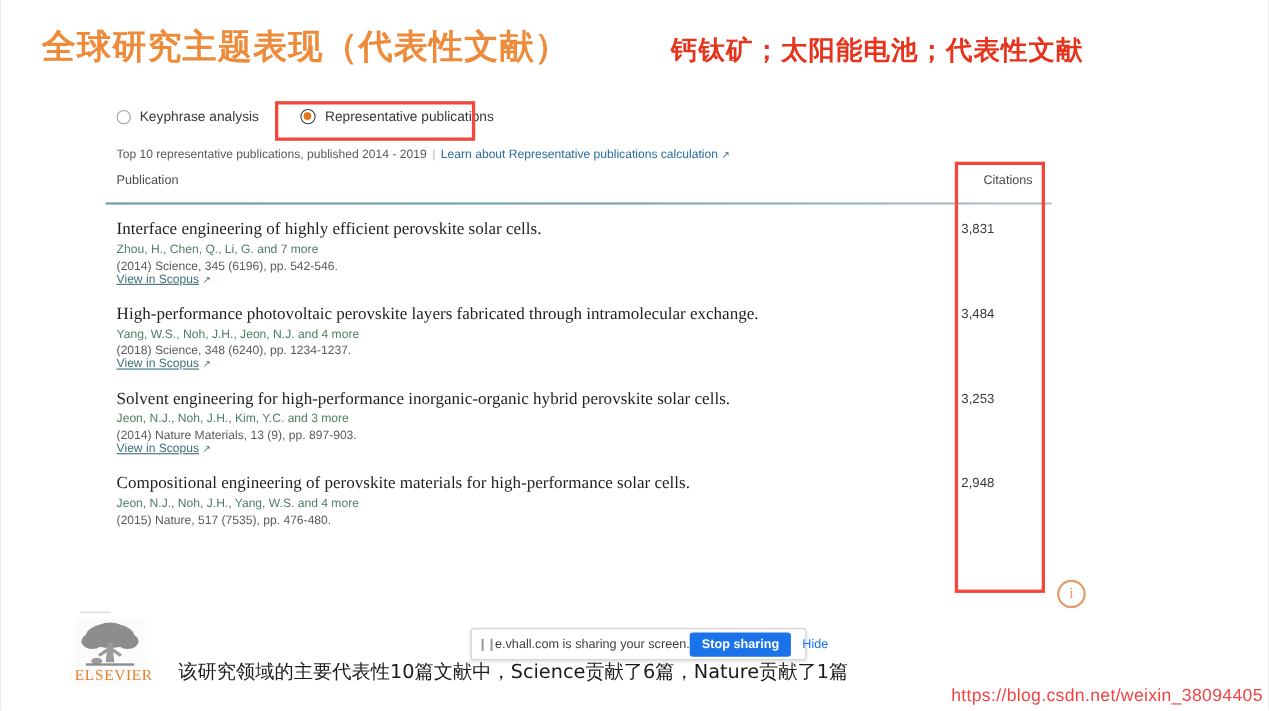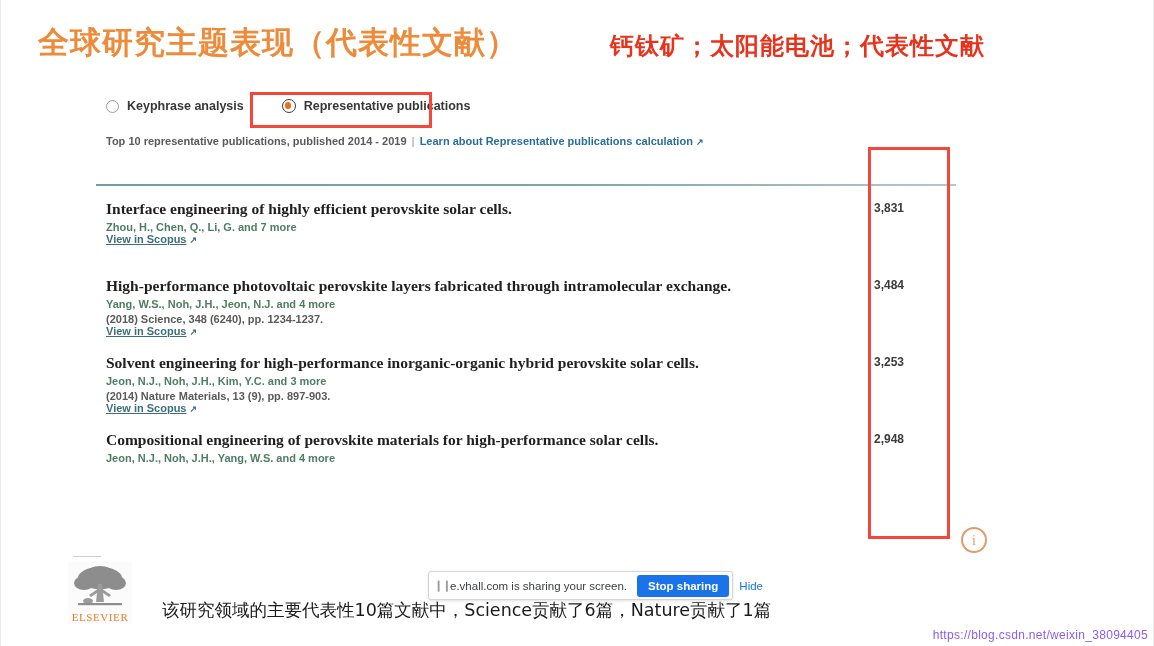--- a/index.html
+++ b/index.html
@@ -43,21 +43,20 @@
   }
 
   
   .panel {
     position: absolute;
     left: 96px;
     top: 88px;
     width: 960px;
     height: 470px;
     background: #ffffff;
-    font-weight: bold;
   }
 
   
   .radio-row {
     position: absolute;
     left: 10px;
     top: 11px;
     display: flex;
     align-items: center;
   }
@@ -236,21 +235,21 @@
     position: absolute;
     left: 4px; top: 2px;
     width: 56px; height: 44px;
   }
   .logo-word {
     position: absolute;
     left: 0; bottom: 1px;
     width: 64px;
     text-align: center;
     font-family: "Liberation Serif", serif;
-    font-size: 11px;
+    font-size: 14px;
     letter-spacing: 0.6px;
     color: #E8802B;
   }
 
   
   .caption-zh {
     position: absolute;
     left: 162px;
     top: 598px;
     font-family: "DejaVu Sans", sans-serif;
@@ -281,21 +280,20 @@
     font-size: 11px;
     text-align: center;
     letter-spacing: -1px;
   }
   .share-text {
     font-size: 11.5px;
     color: #3c4043;
     white-space: nowrap;
   }
   .share-stop {
-    margin-left: 10px;
     background: #1A73E8;
     color: #ffffff;
     font-size: 11.5px;
     font-weight: bold;
     padding: 5px 11px;
     border-radius: 3px;
     white-space: nowrap;
   }
   .share-hide {
     margin-left: 10px;
@@ -311,22 +309,22 @@
     left: 727px;
     top: 630px;
     width: 0; height: 0;
   }
 
   
   .watermark {
     position: absolute;
     right: 6px;
     bottom: 4px;
-    font-size: 12px;
-    color: #8b5cf6;
+    font-size: 16px;
+    color: #ef4444;
     letter-spacing: 0.3px;
     white-space: nowrap;
   }
   
   .panel-edge-l { position:absolute; left:0; top:0; width:1px; height:646px; background:#ececec; }
   .panel-edge-r { position:absolute; right:0; top:0; width:1px; height:646px; background:#ececec; }
 </style>
 </head>
 <body>
 
@@ -350,29 +348,34 @@
         <span class="radio-label">Representative publications</span>
       </div>
     </div>
 
     <div class="anno-box" id="anno-radio"></div>
 
     <div class="sub-caption">
       <span>Top 10 representative publications, published 2014 - 2019</span><span class="sep">|</span><a href="#"><span>Learn about Representative publications calculation</span> <span class="ext-arrow">↗</span></a>
     </div>
 
+    <div class="tbl-head">
+      <span class="col-pub">Publication</span>
+      <span class="col-cit">Citations</span>
+    </div>
     <div class="head-rule"></div>
 
     <div class="anno-box" id="anno-citations"></div>
 
     <div class="pub-list">
 
       <div class="pub-row">
         <div class="pub-title">Interface engineering of highly efficient perovskite solar cells.</div>
         <div class="pub-authors">Zhou, H., Chen, Q., Li, G. and 7 more</div>
+        <div class="pub-source">(2014) Science, 345 (6196), pp. 542-546.</div>
         <div class="pub-link"><u>View in Scopus</u> <span class="ext-arrow">↗</span></div>
         <div class="pub-cit">3,831</div>
       </div>
 
       <div class="pub-row r2">
         <div class="pub-title">High-performance photovoltaic perovskite layers fabricated through intramolecular exchange.</div>
         <div class="pub-authors">Yang, W.S., Noh, J.H., Jeon, N.J. and 4 more</div>
         <div class="pub-source">(2018) Science, 348 (6240), pp. 1234-1237.</div>
         <div class="pub-link"><u>View in Scopus</u> <span class="ext-arrow">↗</span></div>
         <div class="pub-cit">3,484</div>
@@ -382,20 +385,21 @@
         <div class="pub-title">Solvent engineering for high-performance inorganic-organic hybrid perovskite solar cells.</div>
         <div class="pub-authors">Jeon, N.J., Noh, J.H., Kim, Y.C. and 3 more</div>
         <div class="pub-source">(2014) Nature Materials, 13 (9), pp. 897-903.</div>
         <div class="pub-link"><u>View in Scopus</u> <span class="ext-arrow">↗</span></div>
         <div class="pub-cit">3,253</div>
       </div>
 
       <div class="pub-row">
         <div class="pub-title">Compositional engineering of perovskite materials for high-performance solar cells.</div>
         <div class="pub-authors">Jeon, N.J., Noh, J.H., Yang, W.S. and 4 more</div>
+        <div class="pub-source">(2015) Nature, 517 (7535), pp. 476-480.</div>
         <div class="pub-cit">2,948</div>
       </div>
 
     </div>
   </div>
 
   <div class="info-circle">i</div>
 
   <div class="logo-rule"></div>
   <div class="logo">

